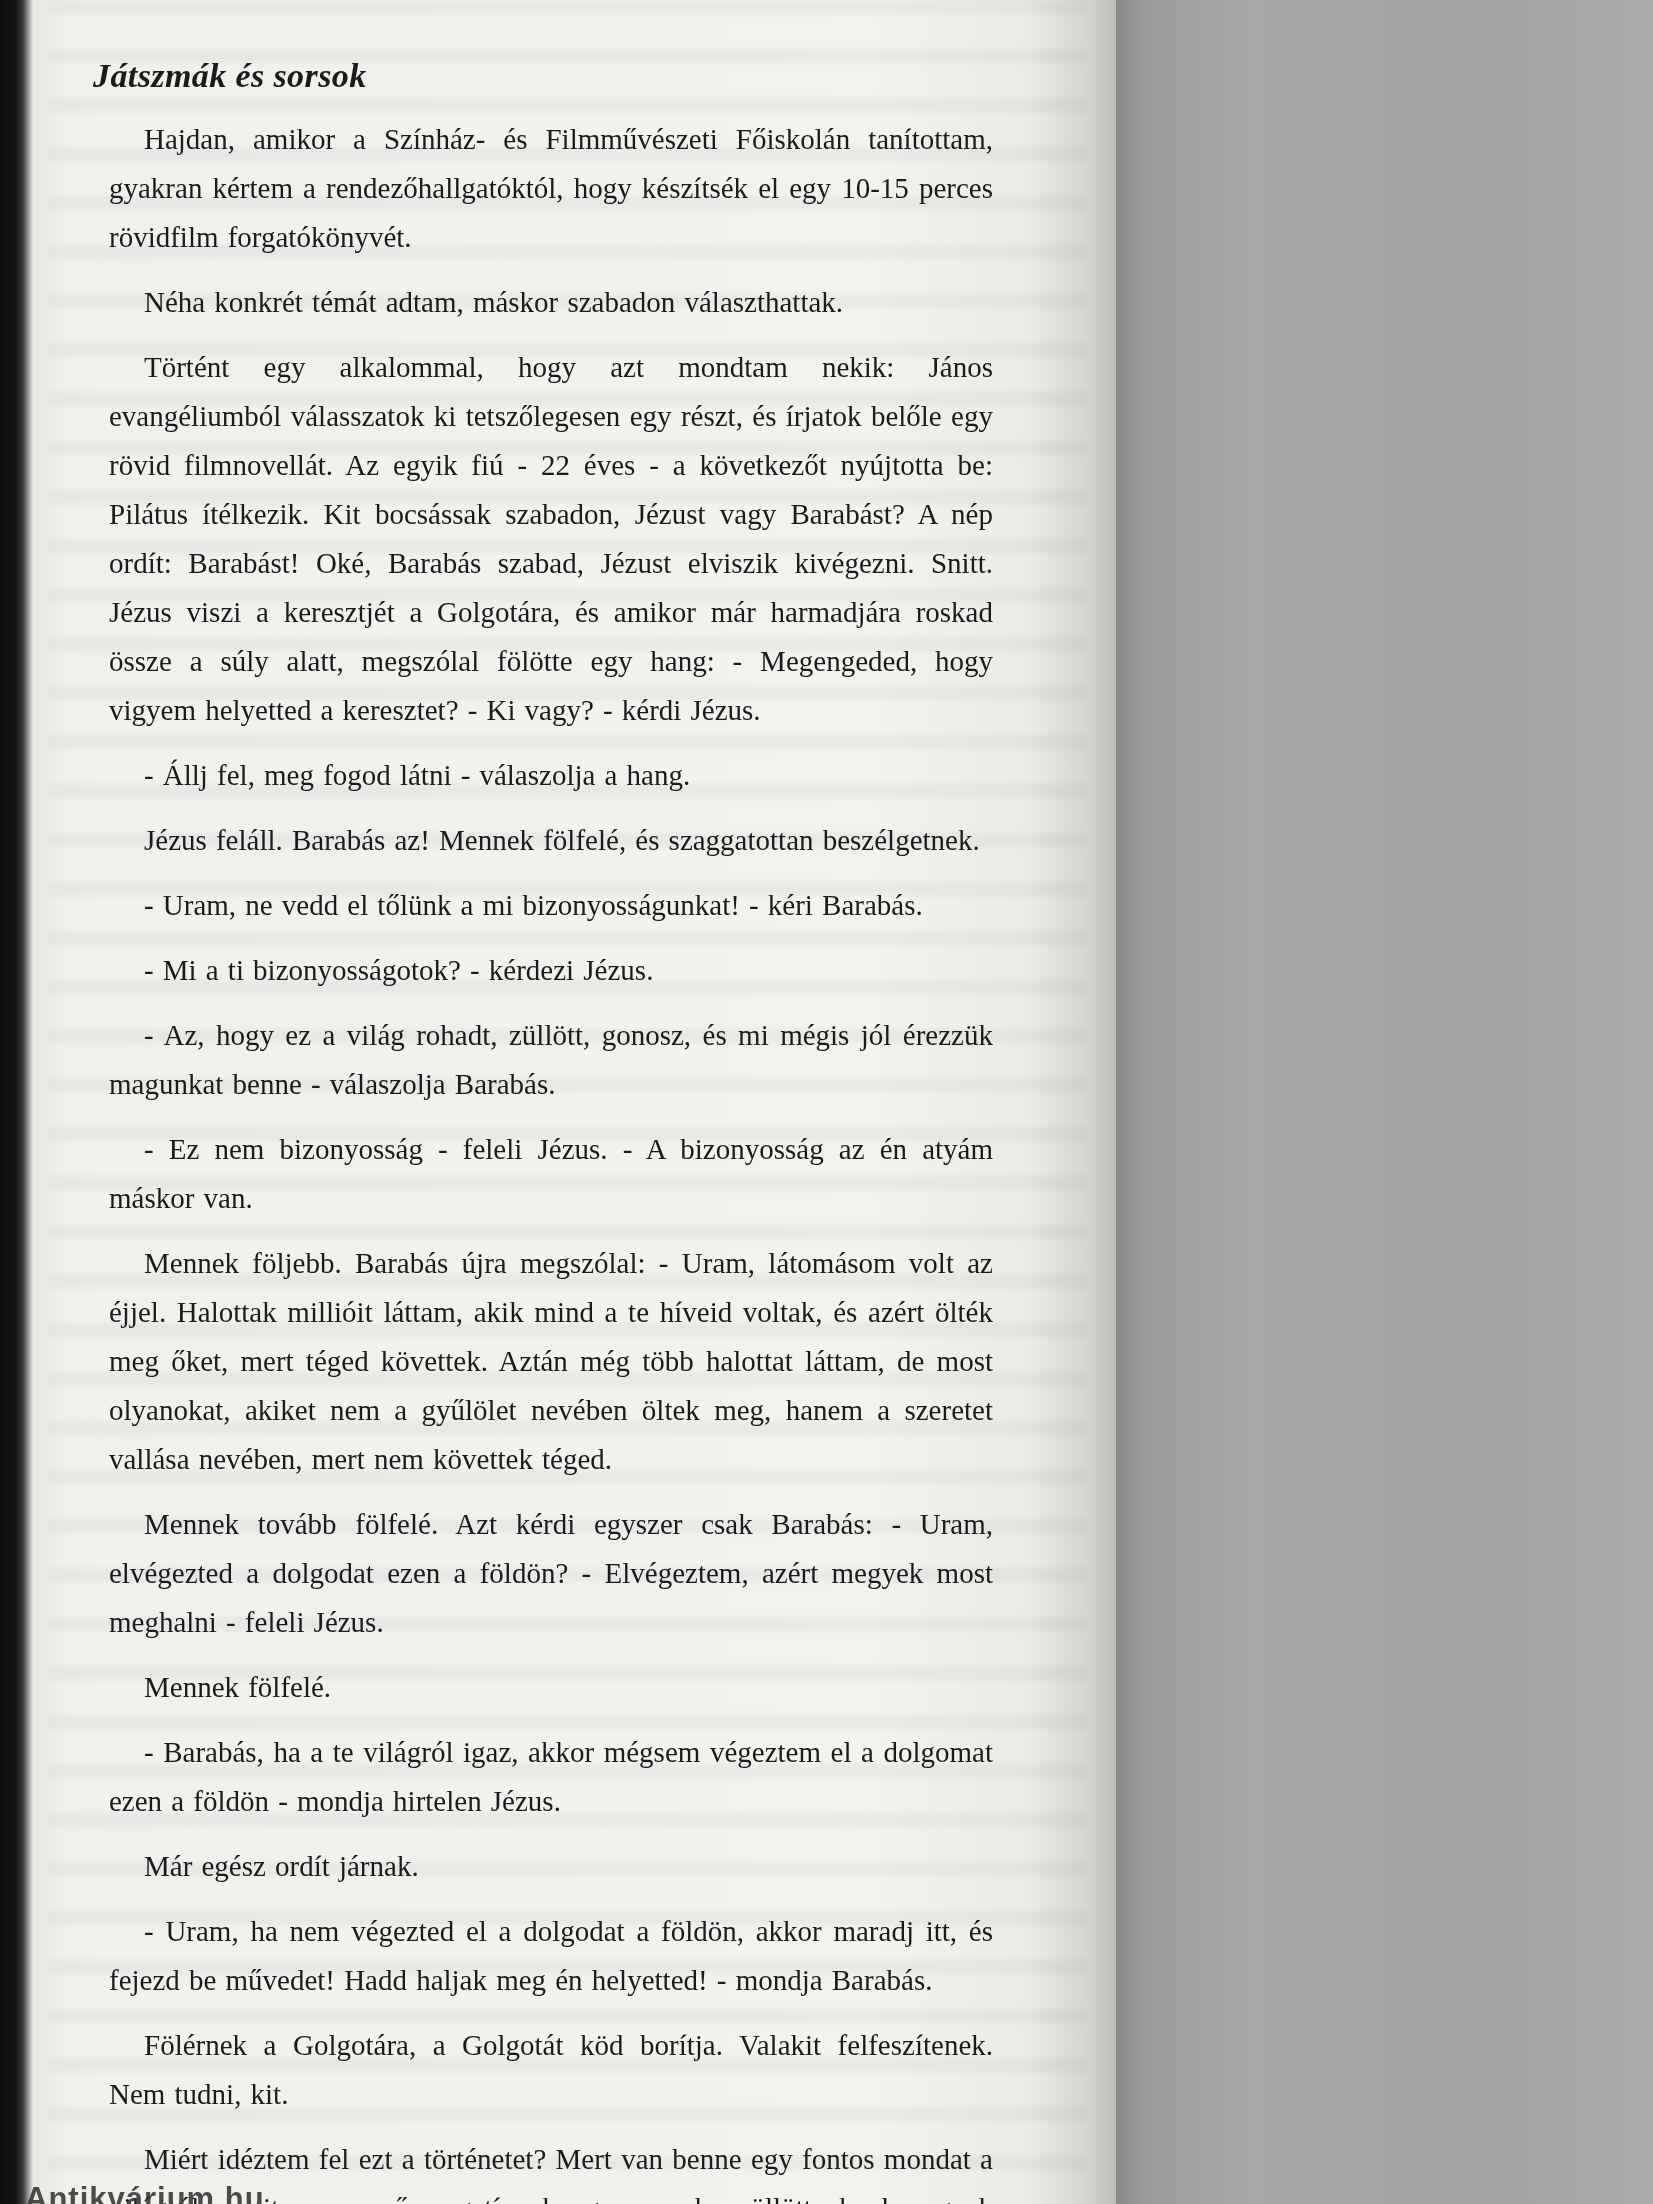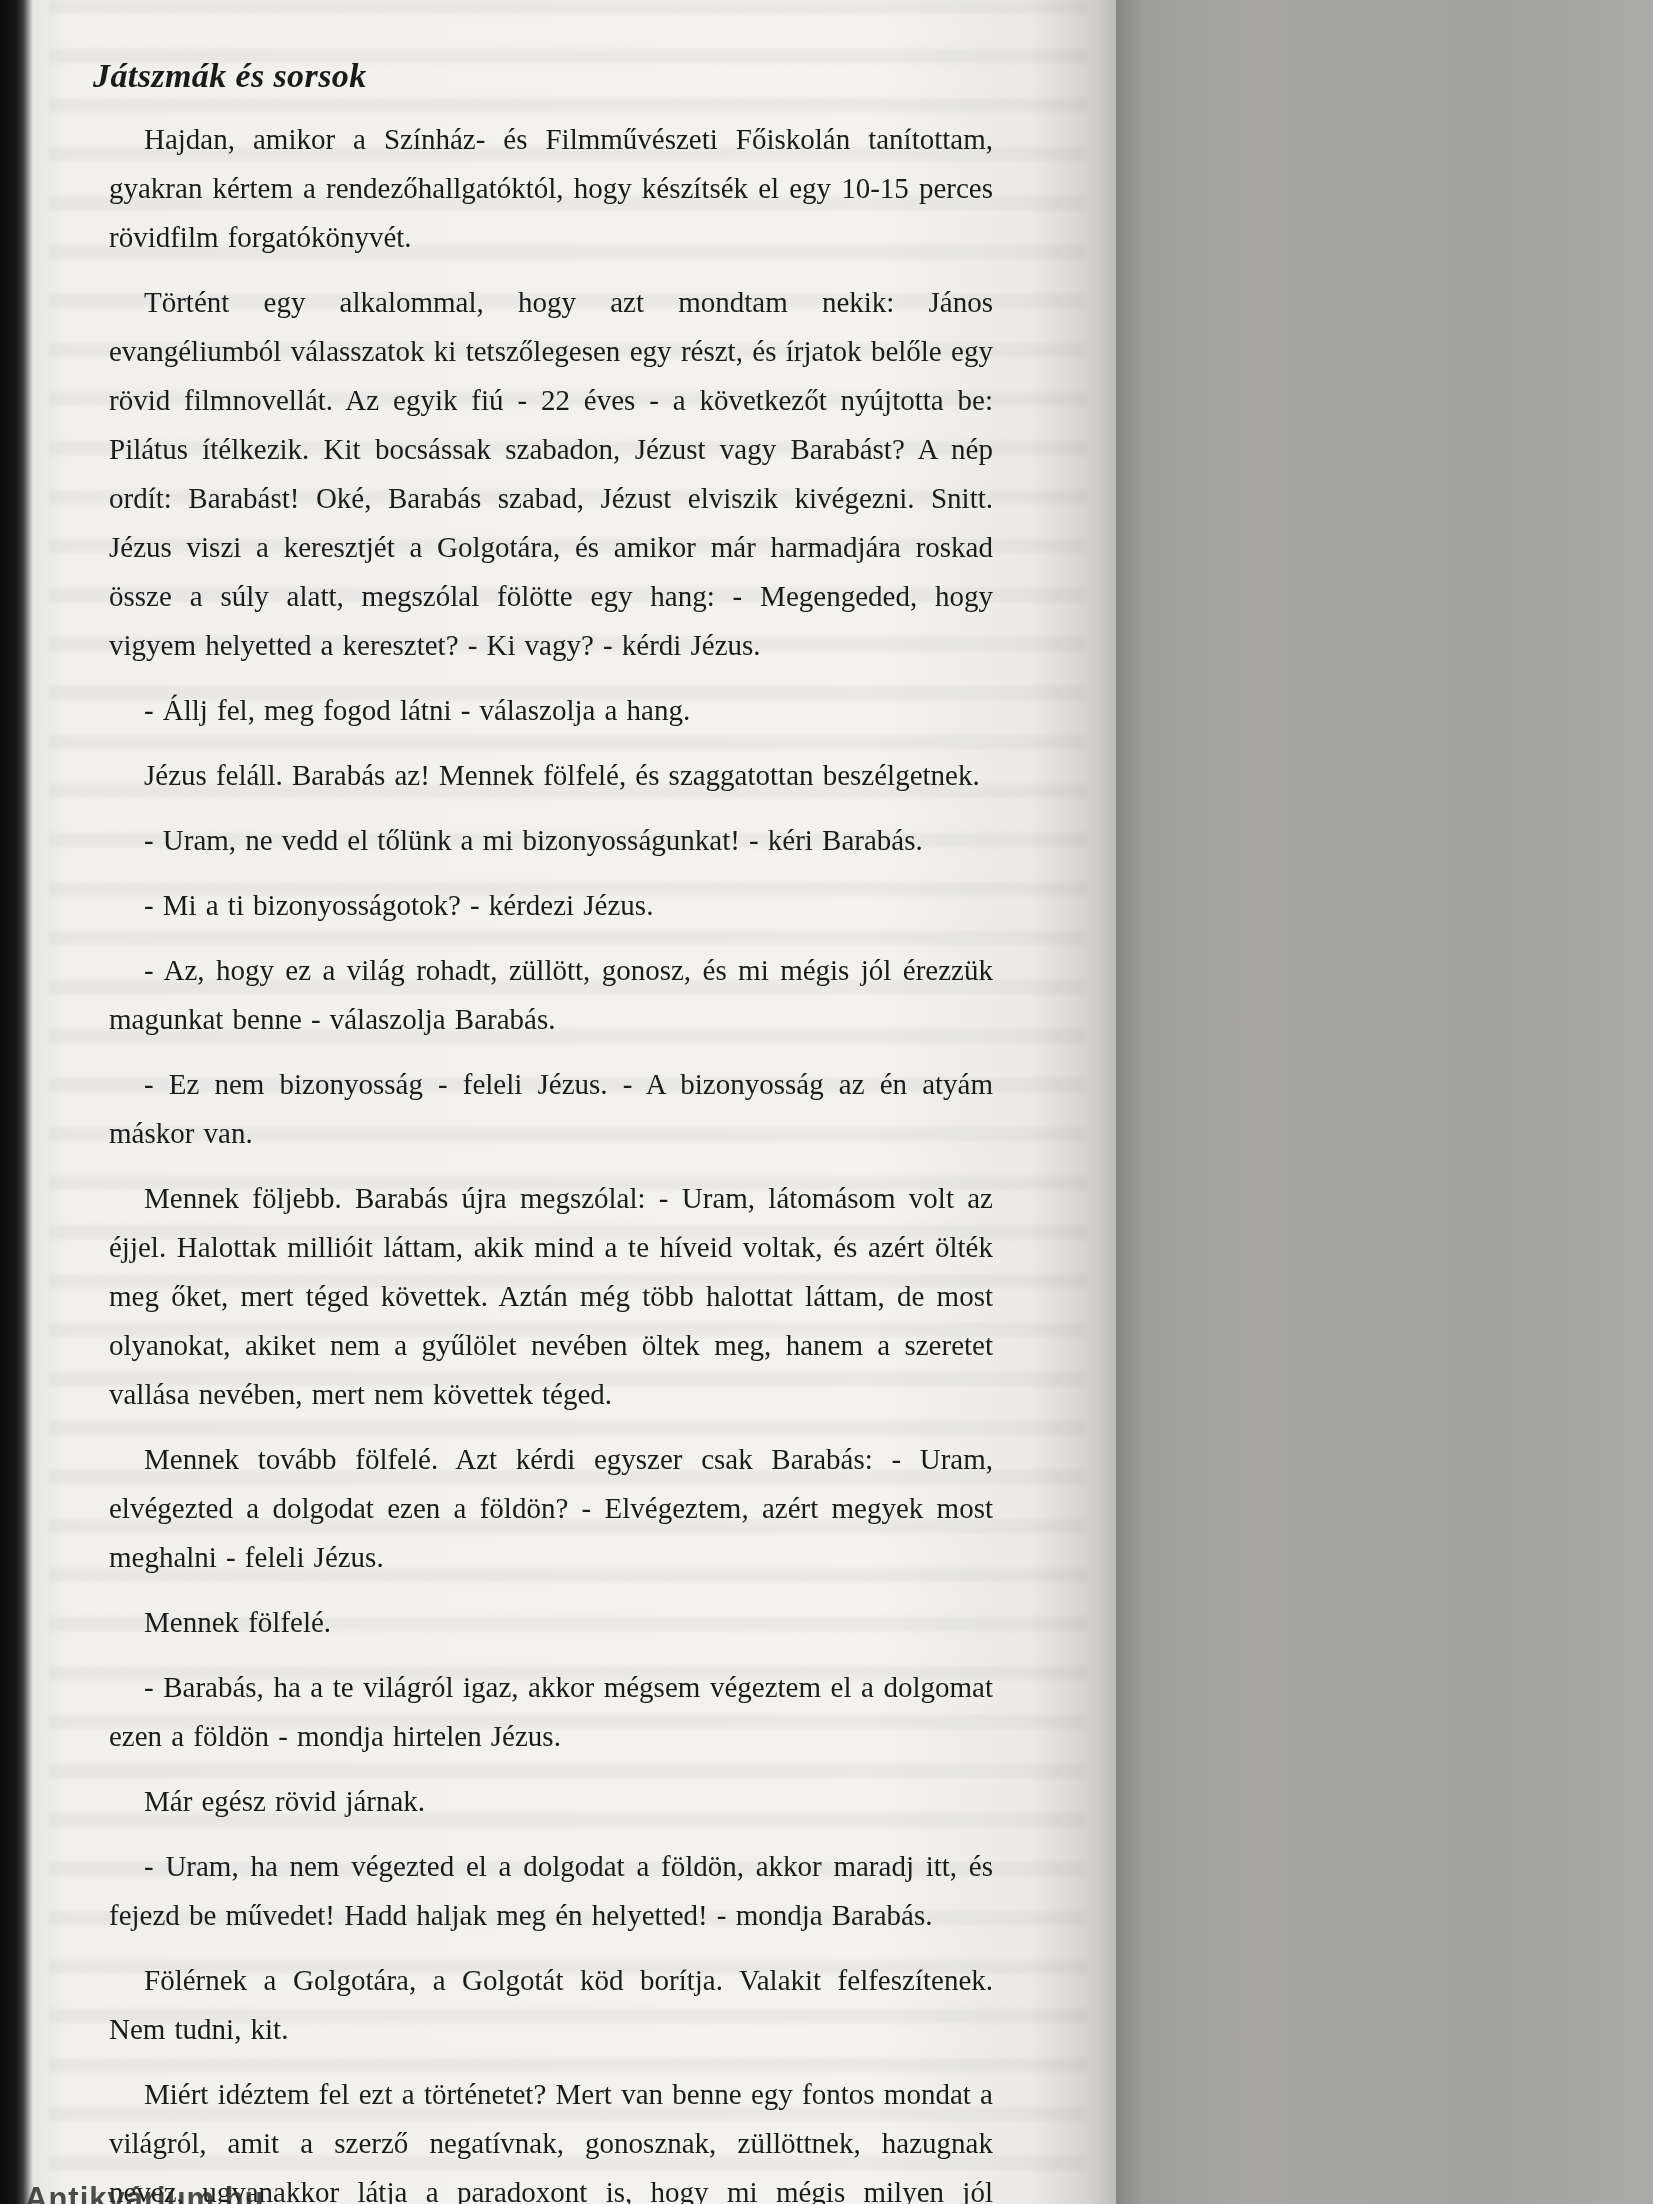--- a/index.html
+++ b/index.html
@@ -121,32 +121,33 @@
 
 <div class="stage">
 
   <div class="page">
     <div class="bleed"></div>
 
     <div class="content">
       <h1 class="title">Játszmák és sorsok</h1>
 
       <p>Hajdan, amikor a Színház- és Filmművészeti Főiskolán tanítottam, gyakran kértem a rendezőhallgatóktól, hogy készítsék el egy 10-15 perces rövidfilm forgatókönyvét.</p>
+      <p>Néha konkrét témát adtam, máskor szabadon választhattak.</p>
       <p>Történt egy alkalommal, hogy azt mondtam nekik: János evangéliumból válasszatok ki tetszőlegesen egy részt, és írjatok belőle egy rövid filmnovellát. Az egyik fiú - 22 éves - a következőt nyújtotta be: Pilátus ítélkezik. Kit bocsássak szabadon, Jézust vagy Barabást? A nép ordít: Barabást! Oké, Barabás szabad, Jézust elviszik kivégezni. Snitt. Jézus viszi a keresztjét a Golgotára, és amikor már harmadjára roskad össze a súly alatt, megszólal fölötte egy hang: - Megengeded, hogy vigyem helyetted a keresztet? - Ki vagy? - kérdi Jézus.</p>
       <p>- Állj fel, meg fogod látni - válaszolja a hang.</p>
       <p>Jézus feláll. Barabás az! Mennek fölfelé, és szaggatottan beszélgetnek.</p>
       <p>- Uram, ne vedd el tőlünk a mi bizonyosságunkat! - kéri Barabás.</p>
       <p>- Mi a ti bizonyosságotok? - kérdezi Jézus.</p>
       <p>- Az, hogy ez a világ rohadt, züllött, gonosz, és mi mégis jól érezzük magunkat benne - válaszolja Barabás.</p>
       <p>- Ez nem bizonyosság - feleli Jézus. - A bizonyosság az én atyám máskor van.</p>
       <p>Mennek följebb. Barabás újra megszólal: - Uram, látomásom volt az éjjel. Halottak millióit láttam, akik mind a te híveid voltak, és azért ölték meg őket, mert téged követtek. Aztán még több halottat láttam, de most olyanokat, akiket nem a gyűlölet nevében öltek meg, hanem a szeretet vallása nevében, mert nem követtek téged.</p>
       <p>Mennek tovább fölfelé. Azt kérdi egyszer csak Barabás: - Uram, elvégezted a dolgodat ezen a földön? - Elvégeztem, azért megyek most meghalni - feleli Jézus.</p>
       <p>Mennek fölfelé.</p>
       <p>- Barabás, ha a te világról igaz, akkor mégsem végeztem el a dolgomat ezen a földön - mondja hirtelen Jézus.</p>
-      <p>Már egész rövid járnak.</p>
+      <p>Már egész ordít járnak.</p>
       <p>- Uram, ha nem végezted el a dolgodat a földön, akkor maradj itt, és fejezd be művedet! Hadd haljak meg én helyetted! - mondja Barabás.</p>
       <p>Fölérnek a Golgotára, a Golgotát köd borítja. Valakit felfeszítenek. Nem tudni, kit.</p>
       <p class="cont">Miért idéztem fel ezt a történetet? Mert van benne egy fontos mondat a világról, amit a szerző negatívnak, gonosznak, züllöttnek, hazugnak nevez, ugyanakkor látja a paradoxont is, hogy mi mégis milyen jól érezzük magunkat benne. Ezt a kis filmnovellát az köti a fejezet témájához, hogy játszmákat</p>
     </div>
 
     <div class="watermark">Antikvárium.hu</div>
   </div>
 
   <div class="left-binding"></div>
 

